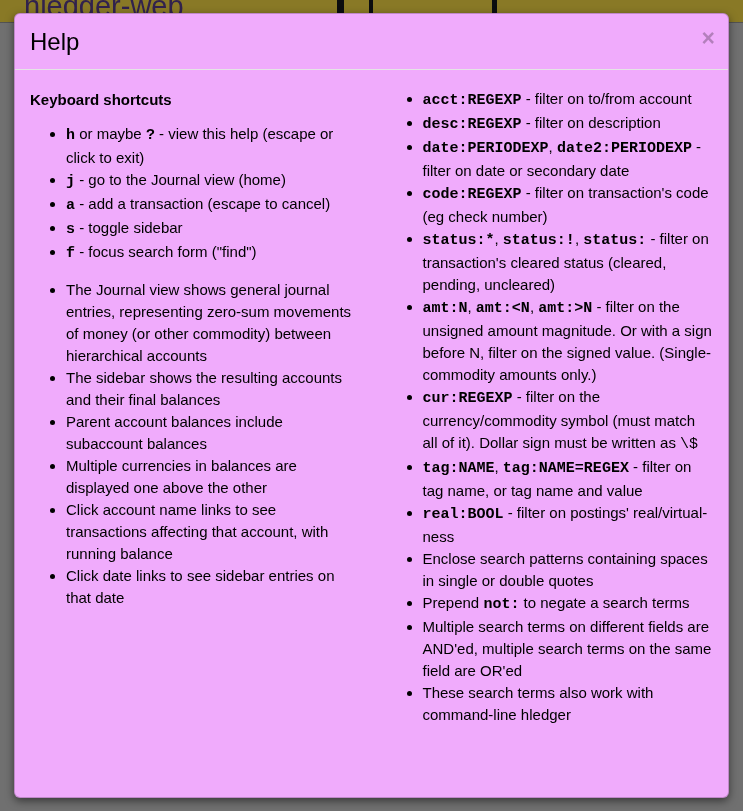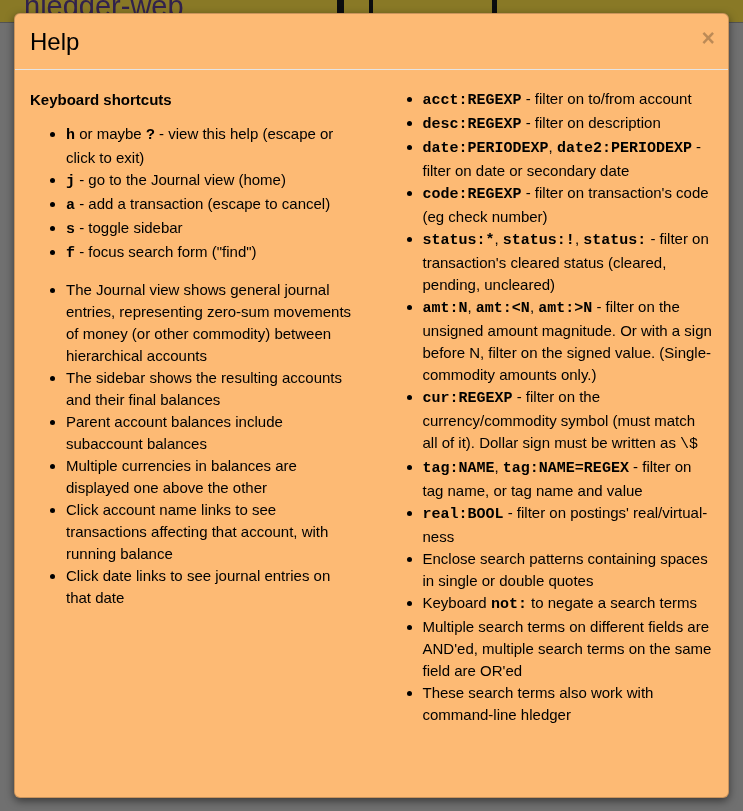--- a/index.html
+++ b/index.html
@@ -44,21 +44,21 @@
   .modal-backdrop {
     position: absolute; inset: 0;
     background: rgba(0,0,0,0.46);
   }
 
   
   .help-modal {
     position: absolute;
     left: 14px; top: 13px;
     width: 715px; height: 785px;
-    background: #fdba74;
+    background: #f0abfc;
     border: 1px solid rgba(0,0,0,0.2);
     border-radius: 6px;
     box-shadow: 0 3px 9px rgba(0,0,0,0.5);
     overflow: hidden;
   }
   .modal-header {
     position: relative;
     padding: 13px 15px;
     border-bottom: 1px solid #e5e5e5;
     height: 56px;
@@ -136,35 +136,35 @@
             <li><span class="code">a</span><span> - add a transaction (escape to cancel)</span></li>
             <li><span class="code">s</span><span> - toggle sidebar</span></li>
             <li><span class="code">f</span><span> - focus search form ("find")</span></li>
           </ul>
         <ul class="help-list">
             <li><span>The Journal view shows general journal entries, representing zero-sum movements of money (or other commodity) between hierarchical accounts</span></li>
             <li><span>The sidebar shows the resulting accounts and their final balances</span></li>
             <li><span>Parent account balances include subaccount balances</span></li>
             <li><span>Multiple currencies in balances are displayed one above the other</span></li>
             <li><span>Click account name links to see transactions affecting that account, with running balance</span></li>
-            <li><span>Click date links to see journal entries on that date</span></li>
+            <li><span>Click date links to see sidebar entries on that date</span></li>
           </ul>
       </div>
       <div class="col">
         <ul class="help-list">
             <li><span class="code">acct:REGEXP</span><span> - filter on to/from account</span></li>
             <li><span class="code">desc:REGEXP</span><span> - filter on description</span></li>
             <li><span class="code">date:PERIODEXP</span><span>, </span><span class="code">date2:PERIODEXP</span><span> - filter on date or secondary date</span></li>
             <li><span class="code">code:REGEXP</span><span> - filter on transaction's code (eg check number)</span></li>
             <li><span class="code">status:*</span><span>, </span><span class="code">status:!</span><span>, </span><span class="code">status:</span><span> - filter on transaction's cleared status (cleared, pending, uncleared)</span></li>
             <li><span class="code">amt:N</span><span>, </span><span class="code">amt:&lt;N</span><span>, </span><span class="code">amt:&gt;N</span><span> - filter on the unsigned amount magnitude. Or with a sign before N, filter on the signed value. (Single-commodity amounts only.)</span></li>
             <li><span class="code">cur:REGEXP</span><span> - filter on the currency/commodity symbol (must match all of it). Dollar sign must be written as </span><span class="code plain">\$</span></li>
             <li><span class="code">tag:NAME</span><span>, </span><span class="code">tag:NAME=REGEX</span><span> - filter on tag name, or tag name and value</span></li>
             <li><span class="code">real:BOOL</span><span> - filter on postings' real/virtual-ness</span></li>
             <li><span>Enclose search patterns containing spaces in single or double quotes</span></li>
-            <li><span>Keyboard </span><span class="code">not:</span><span> to negate a search terms</span></li>
+            <li><span>Prepend </span><span class="code">not:</span><span> to negate a search terms</span></li>
             <li><span>Multiple search terms on different fields are AND'ed, multiple search terms on the same field are OR'ed</span></li>
             <li><span>These search terms also work with command-line hledger</span></li>
           </ul>
       </div>
     </div>
   </div>
 </div>
 
 </body></html>

